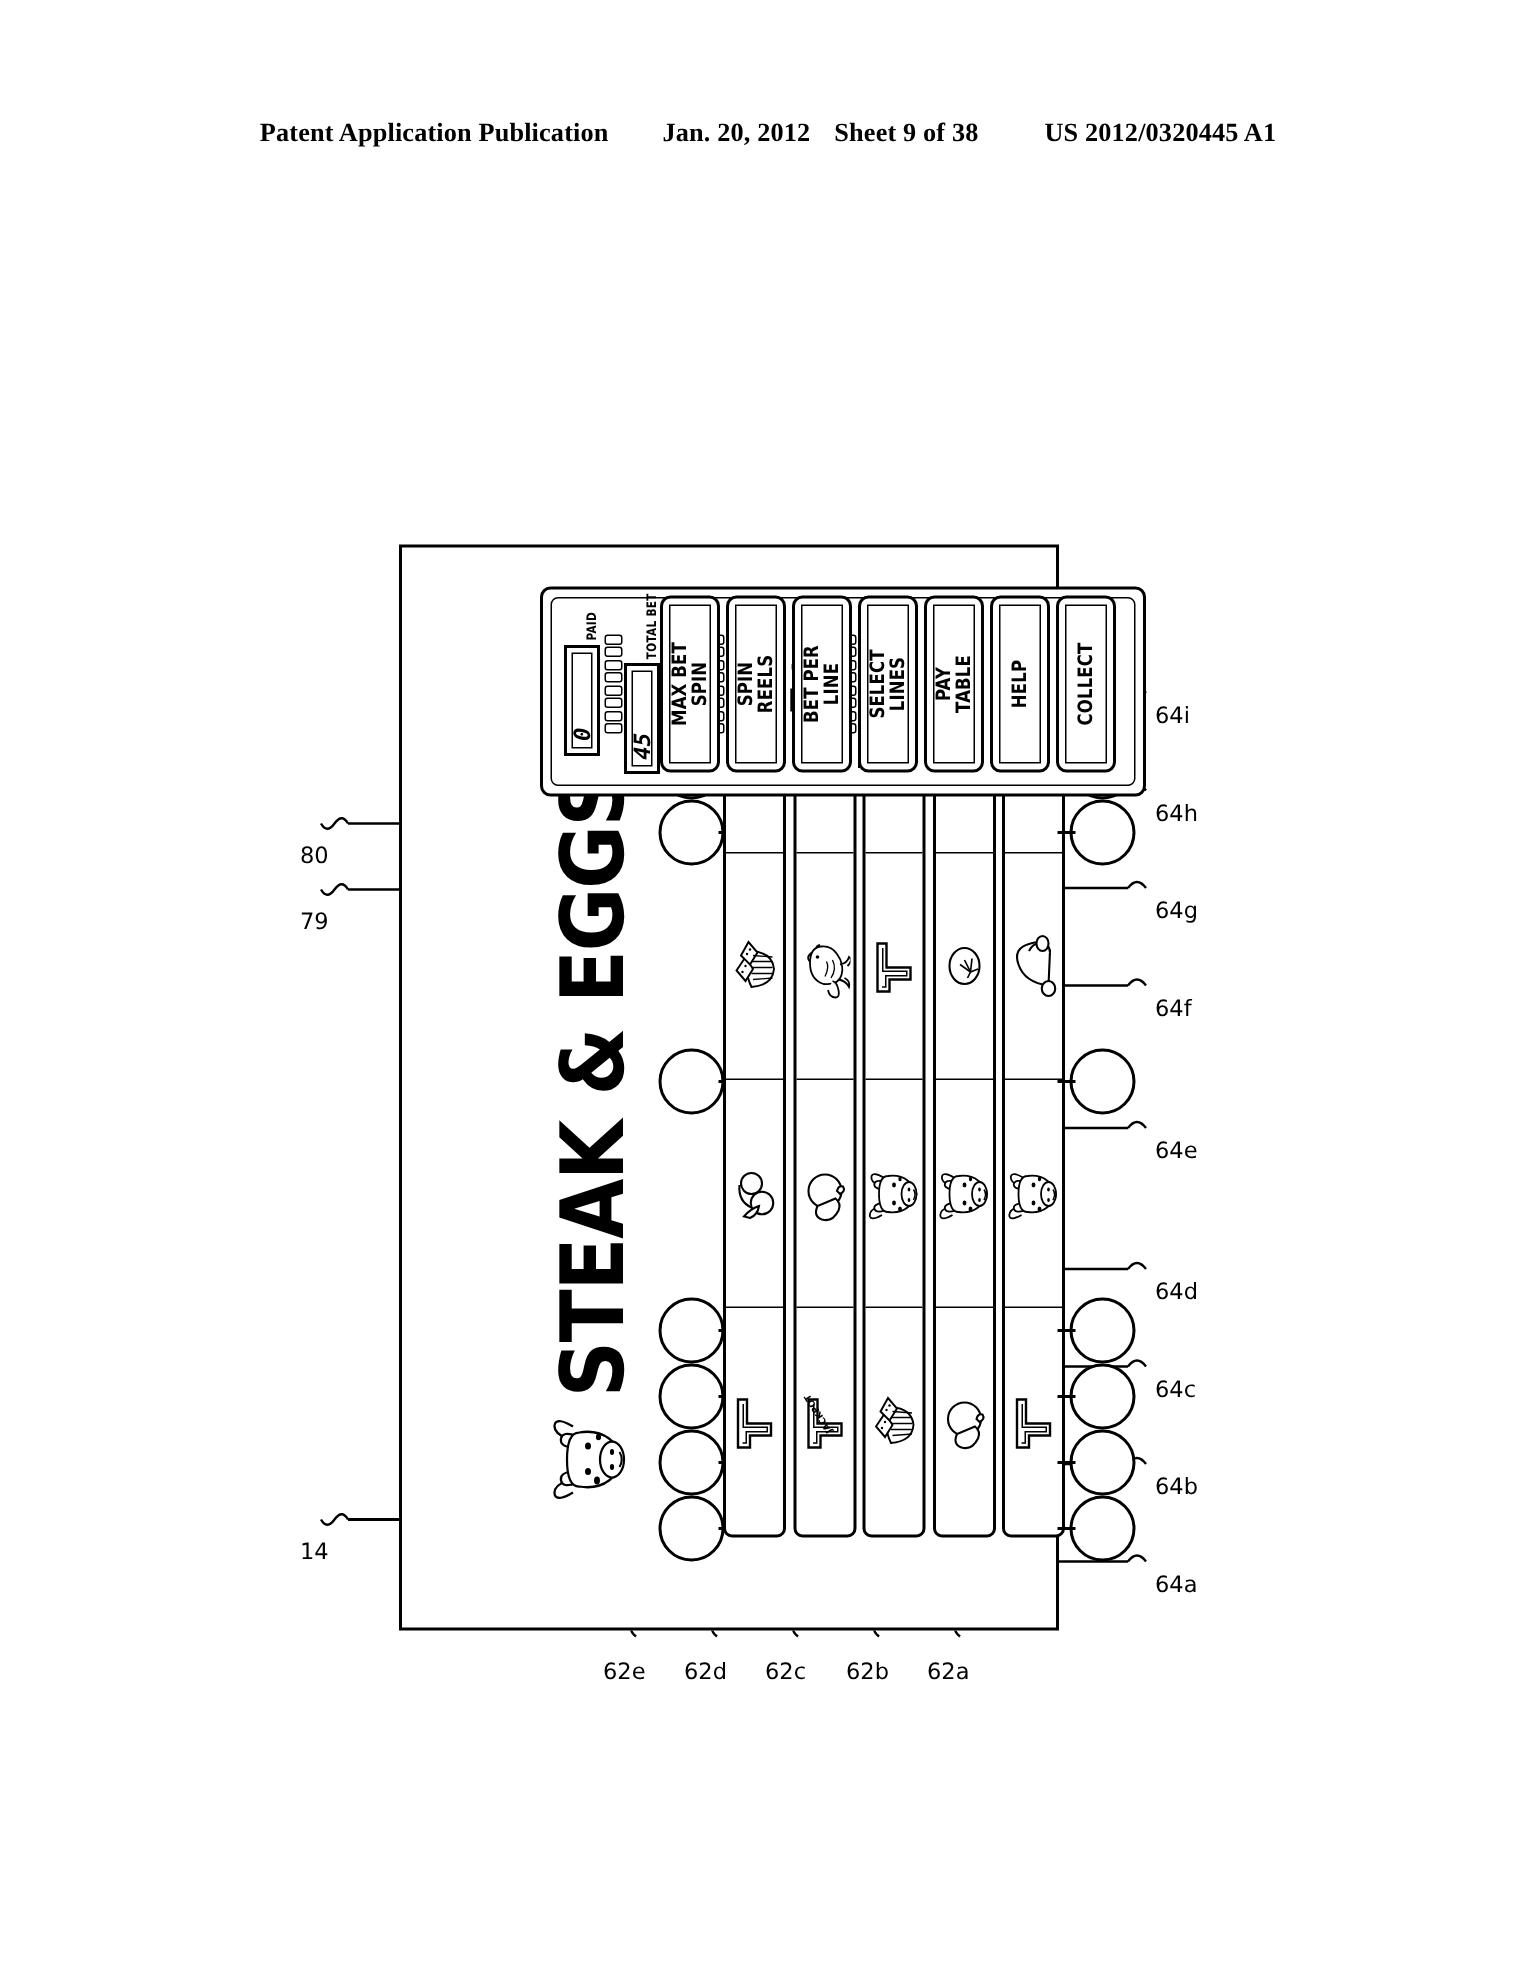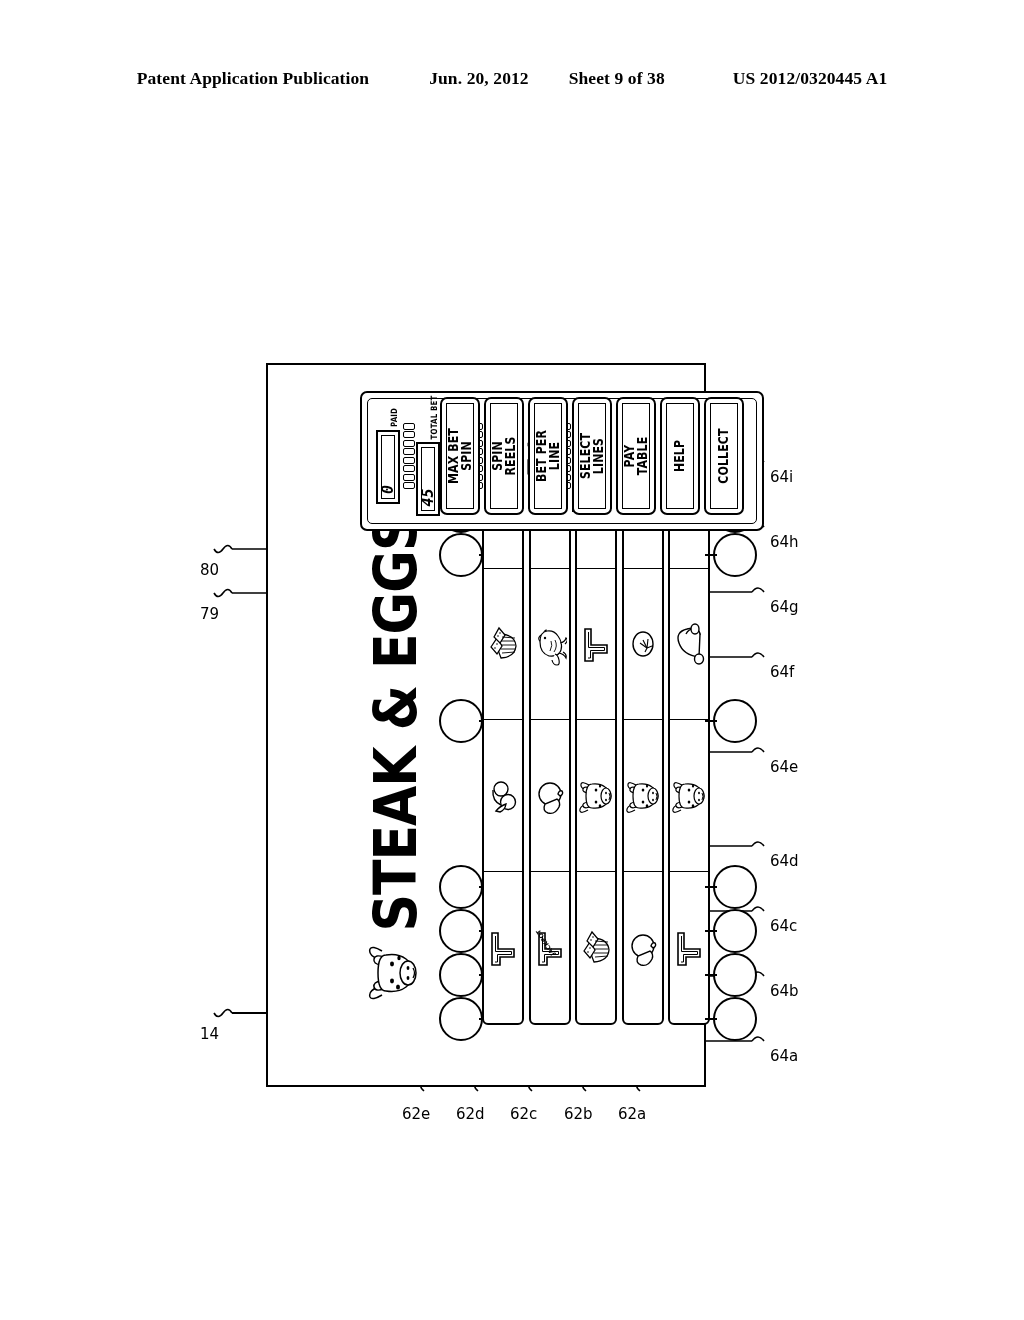--- a/index.html
+++ b/index.html
@@ -6,26 +6,25 @@
   body{
     width:1024px;height:1320px;
     background:#ffffff;
     font-family:"Liberation Serif", serif;
     color:#000;
     position:relative;
     overflow:hidden;
   }
   
   .pub-header{
-    position:absolute;left:0;top:68px;width:1024px;
+    position:absolute;left:0;top:78px;width:1024px;
     display:flex;justify-content:center;align-items:baseline;
     font-family:"Liberation Serif", serif;
     font-weight:bold;font-size:17.5px;letter-spacing:.1px;
     white-space:nowrap;
-    gap:12px;
   }
   .pub-header .seg{display:inline-block;}
   .gap-a{width:36px;}
   .gap-b{width:16px;}
   .gap-c{width:44px;}
 
   
   #stage{
     position:absolute;
     
@@ -207,21 +206,21 @@
     white-space:nowrap;
   }
   svg.anno{position:absolute;left:0;top:0;overflow:visible;}
 </style>
 </head>
 <body>
 
 <div class="pub-header">
   <span class="seg">Patent Application Publication</span>
   <span class="gap-a"></span>
-  <span class="seg">Jun. 20, 2012</span>
+  <span class="seg">Jan. 20, 2012</span>
   <span class="gap-b"></span>
   <span class="seg">Sheet 9 of 38</span>
   <span class="gap-c"></span>
   <span class="seg">US 2012/0320445 A1</span>
 </div>
 
 <div id="stage">
 
   <svg class="anno" width="760" height="640">
 

